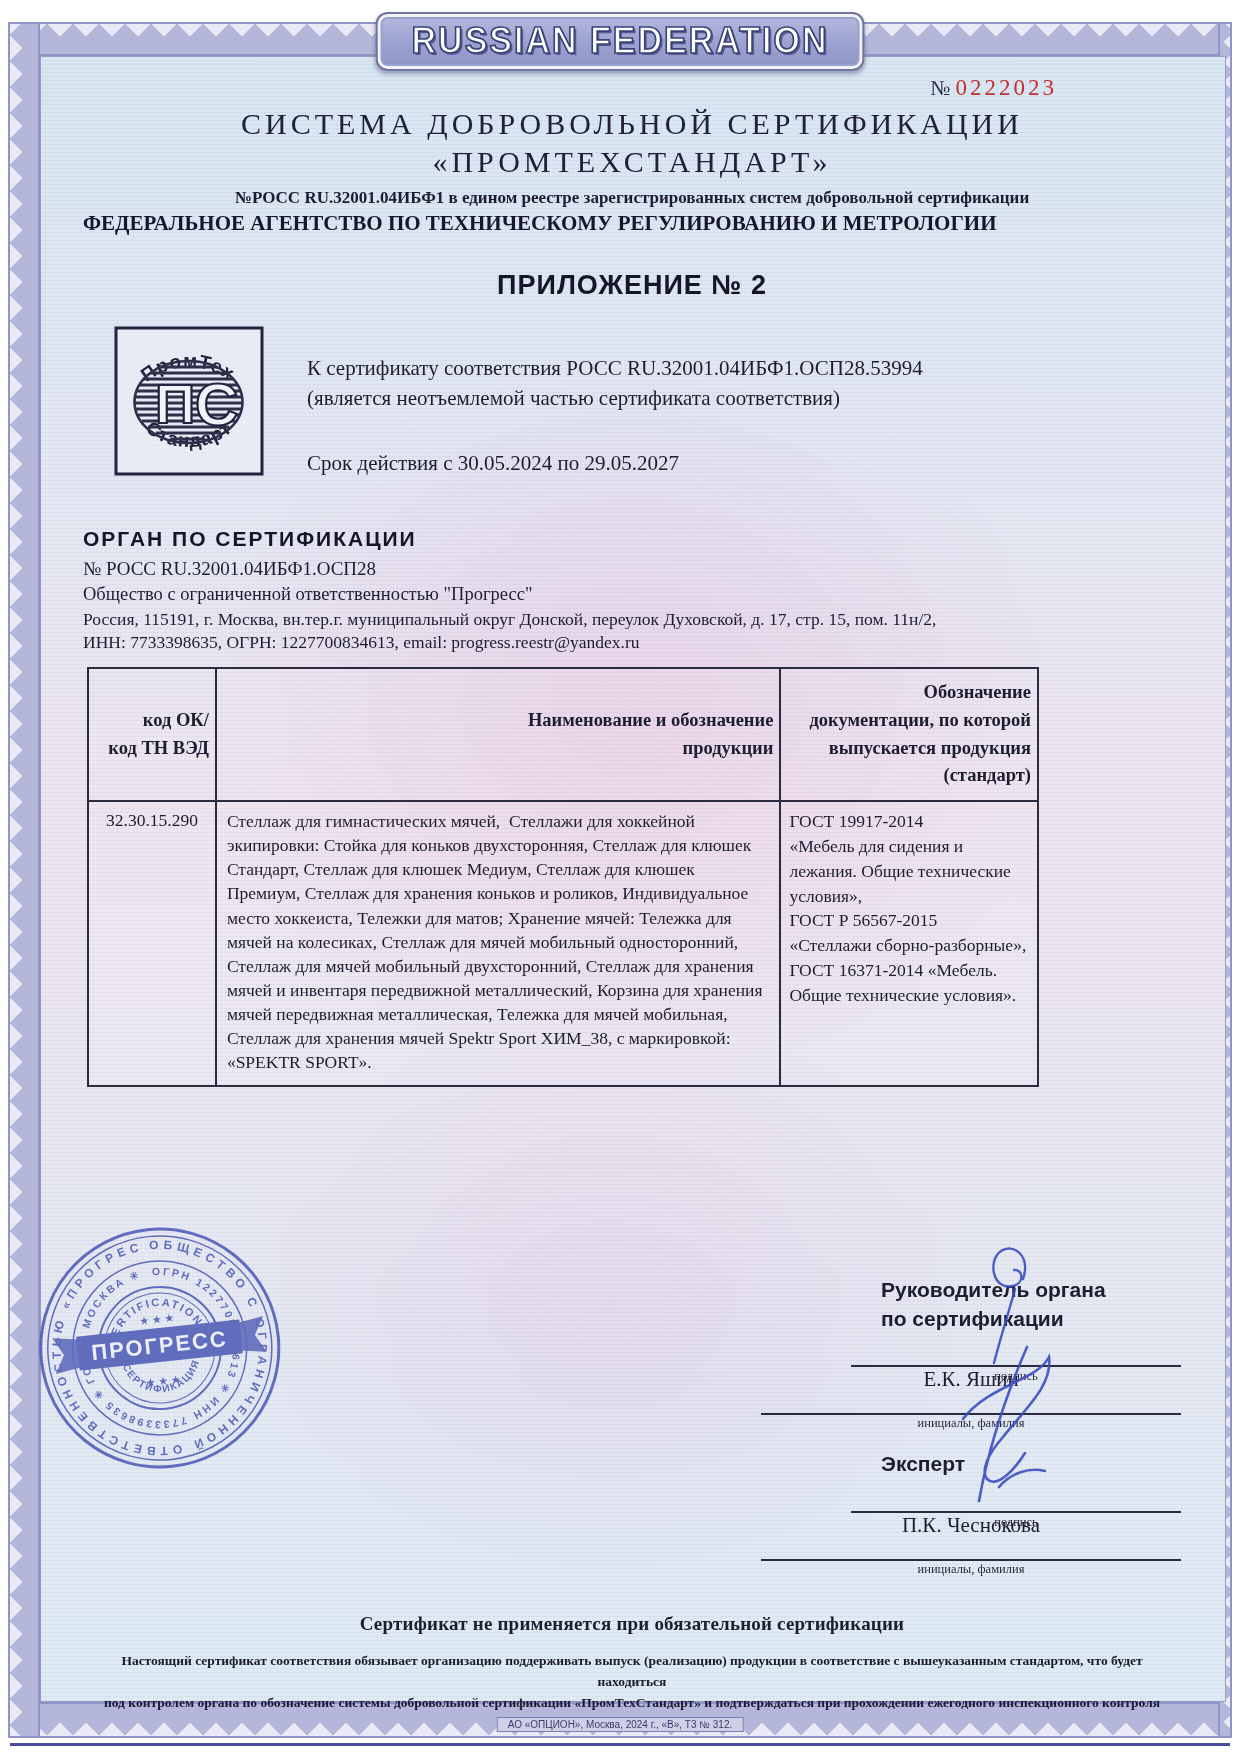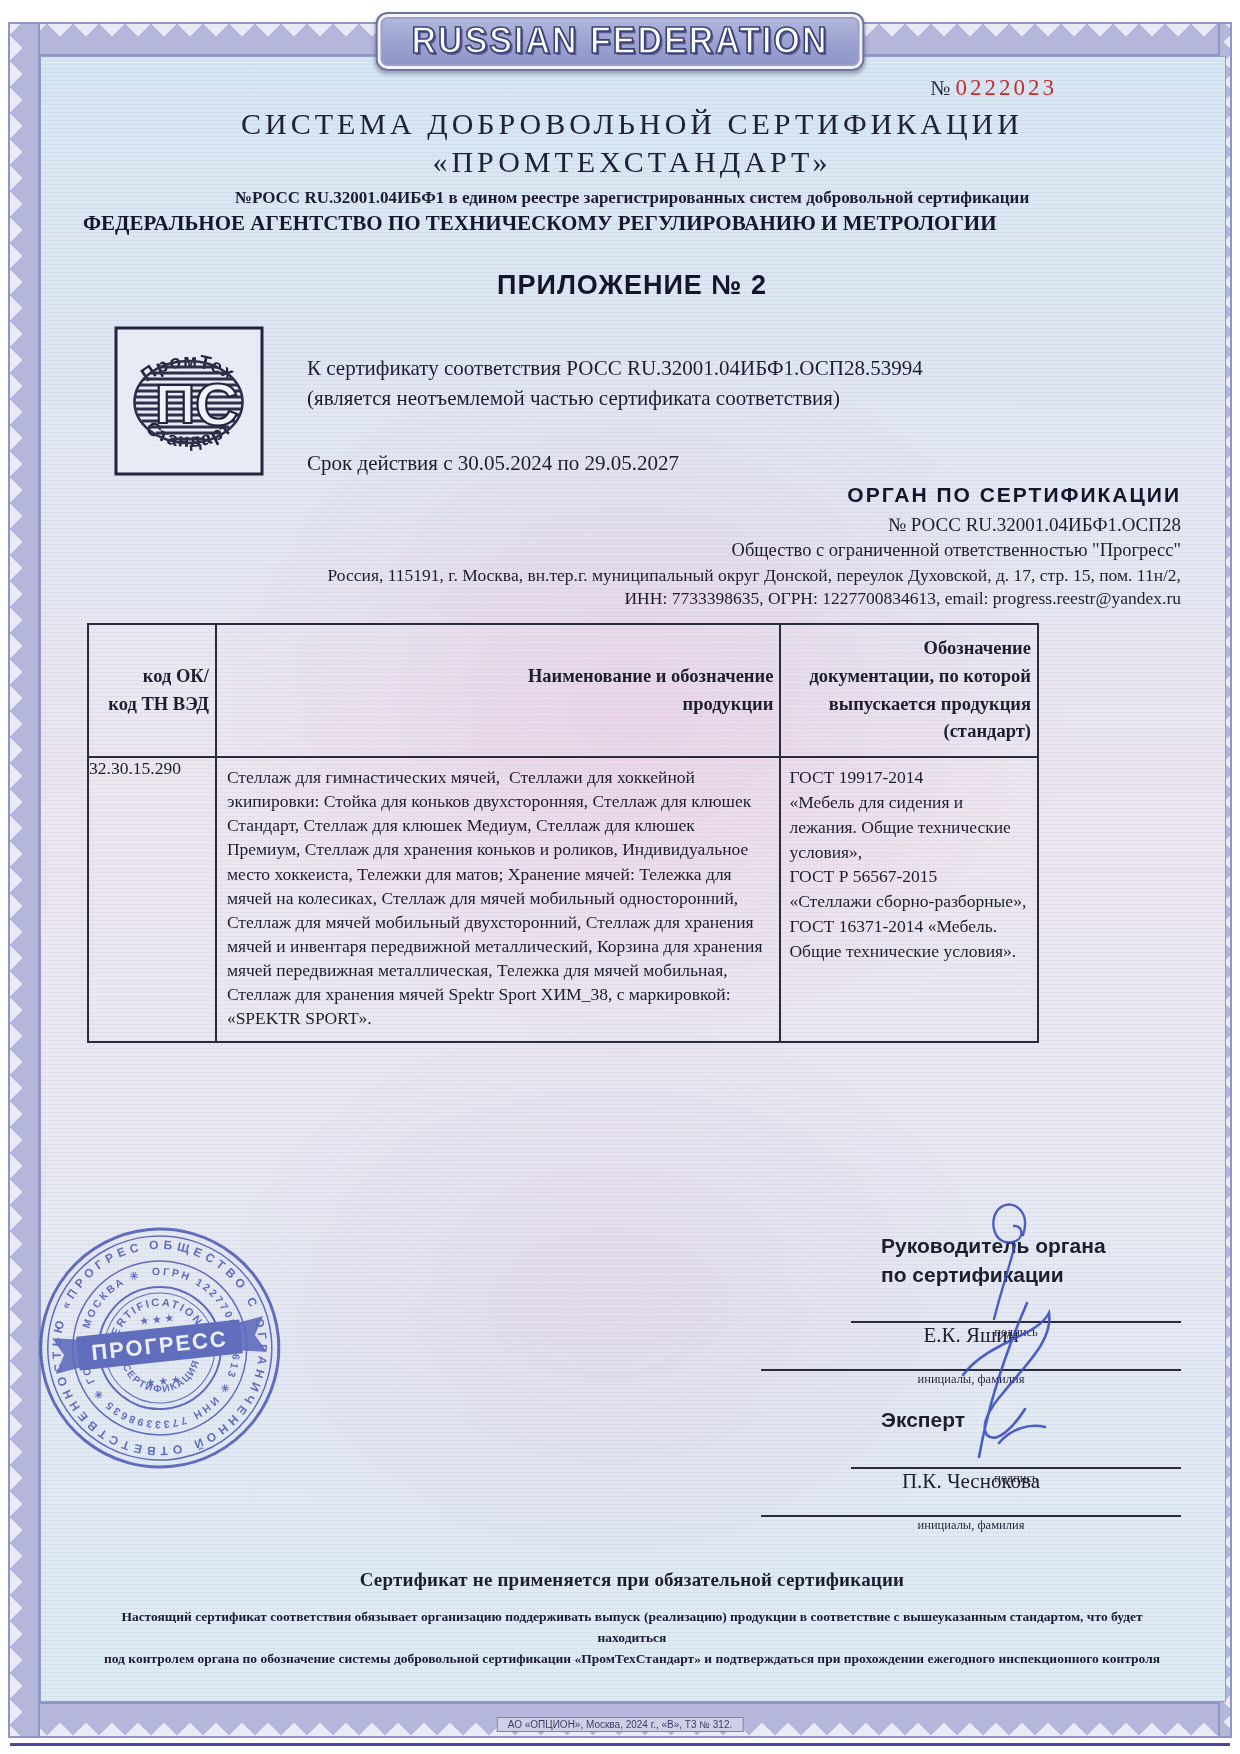--- a/index.html
+++ b/index.html
@@ -50,33 +50,33 @@
   .sys-title { margin-top:48px; text-align:center; font-size:30px; letter-spacing:4px; color:#20203a; line-height:1.25; white-space:pre-line; }
   .registry  { margin-top:8px; text-align:center; font-weight:bold; font-size:17px; color:#1c1c32; }
   .agency    { margin-top:3px; font-weight:bold; font-size:21px; color:#16162c; }
   .annex     { margin-top:34px; text-align:center; font-family:"Liberation Sans", sans-serif; font-weight:bold; font-size:27px; letter-spacing:1px; color:#15152a; }
 
   .logo-row { display:flex; margin-top:22px; align-items:flex-start; }
   .logo-box { flex:0 0 auto; margin-left:28px; }
   .cert-block { margin-left:40px; margin-top:30px; font-size:21px; line-height:1.45; }
   .validity { margin-top:34px; font-size:21px; }
 
-  .organ { text-align:right; }
+  .organ { margin-top:44px; text-align:left; }
   .organ-title { font-family:"Liberation Sans", sans-serif; font-weight:bold; font-size:21px; letter-spacing:2px; color:#15152a; }
   .organ-num   { margin-top:7px; font-size:19px; }
   .organ-name  { margin-top:4px; font-size:18.5px; }
   .organ-addr  { margin-top:4px; font-size:17.5px; }
   .organ-req   { margin-top:2px; font-size:17.5px; }
 
   .perechen { margin-top:30px; text-align:left; font-weight:bold; font-size:19.5px; padding-left:12px; letter-spacing:0.2px; }
 
   table.products { margin-top:14px; margin-left:4px; border-collapse:collapse; width:952px; background:rgba(255,255,255,0.06); }
   table.products th, table.products td { border:2px solid #2b2b40; vertical-align:top; }
   table.products th { font-size:18.5px; font-weight:bold; text-align:right; vertical-align:middle; padding:10px 6px; white-space:pre-line; line-height:1.5; }
-  td.c-code { width:128px; font-size:17.5px; }
+  td.c-code { width:128px; text-align:center; padding-top:8px; font-size:17.5px; }
   td.c-name { width:566px; padding:7px 10px 10px; font-size:17.5px; line-height:1.38; white-space:pre-wrap; }
   td.c-docs { width:258px; padding:7px 8px 10px; font-size:17.5px; line-height:1.42; white-space:pre-line; }
 
   
   .sig-area { margin-top:188px; }
   .sig-row { display:flex; align-items:flex-end; margin-left:140px;flex-direction:column; }
   .sig-row.second { margin-top:34px; }
   .sig-label { width:300px; font-family:"Liberation Sans", sans-serif; font-weight:bold; font-size:21px; line-height:1.4; white-space:pre-line; padding-bottom:4px; }
   .sig-line { position:relative; width:330px; border-bottom:2px solid #2b2b40; height:30px; }
   .sig-caption { position:absolute; top:32px; left:0; right:0; text-align:center; font-size:12.5px; color:#2b2b40; }

